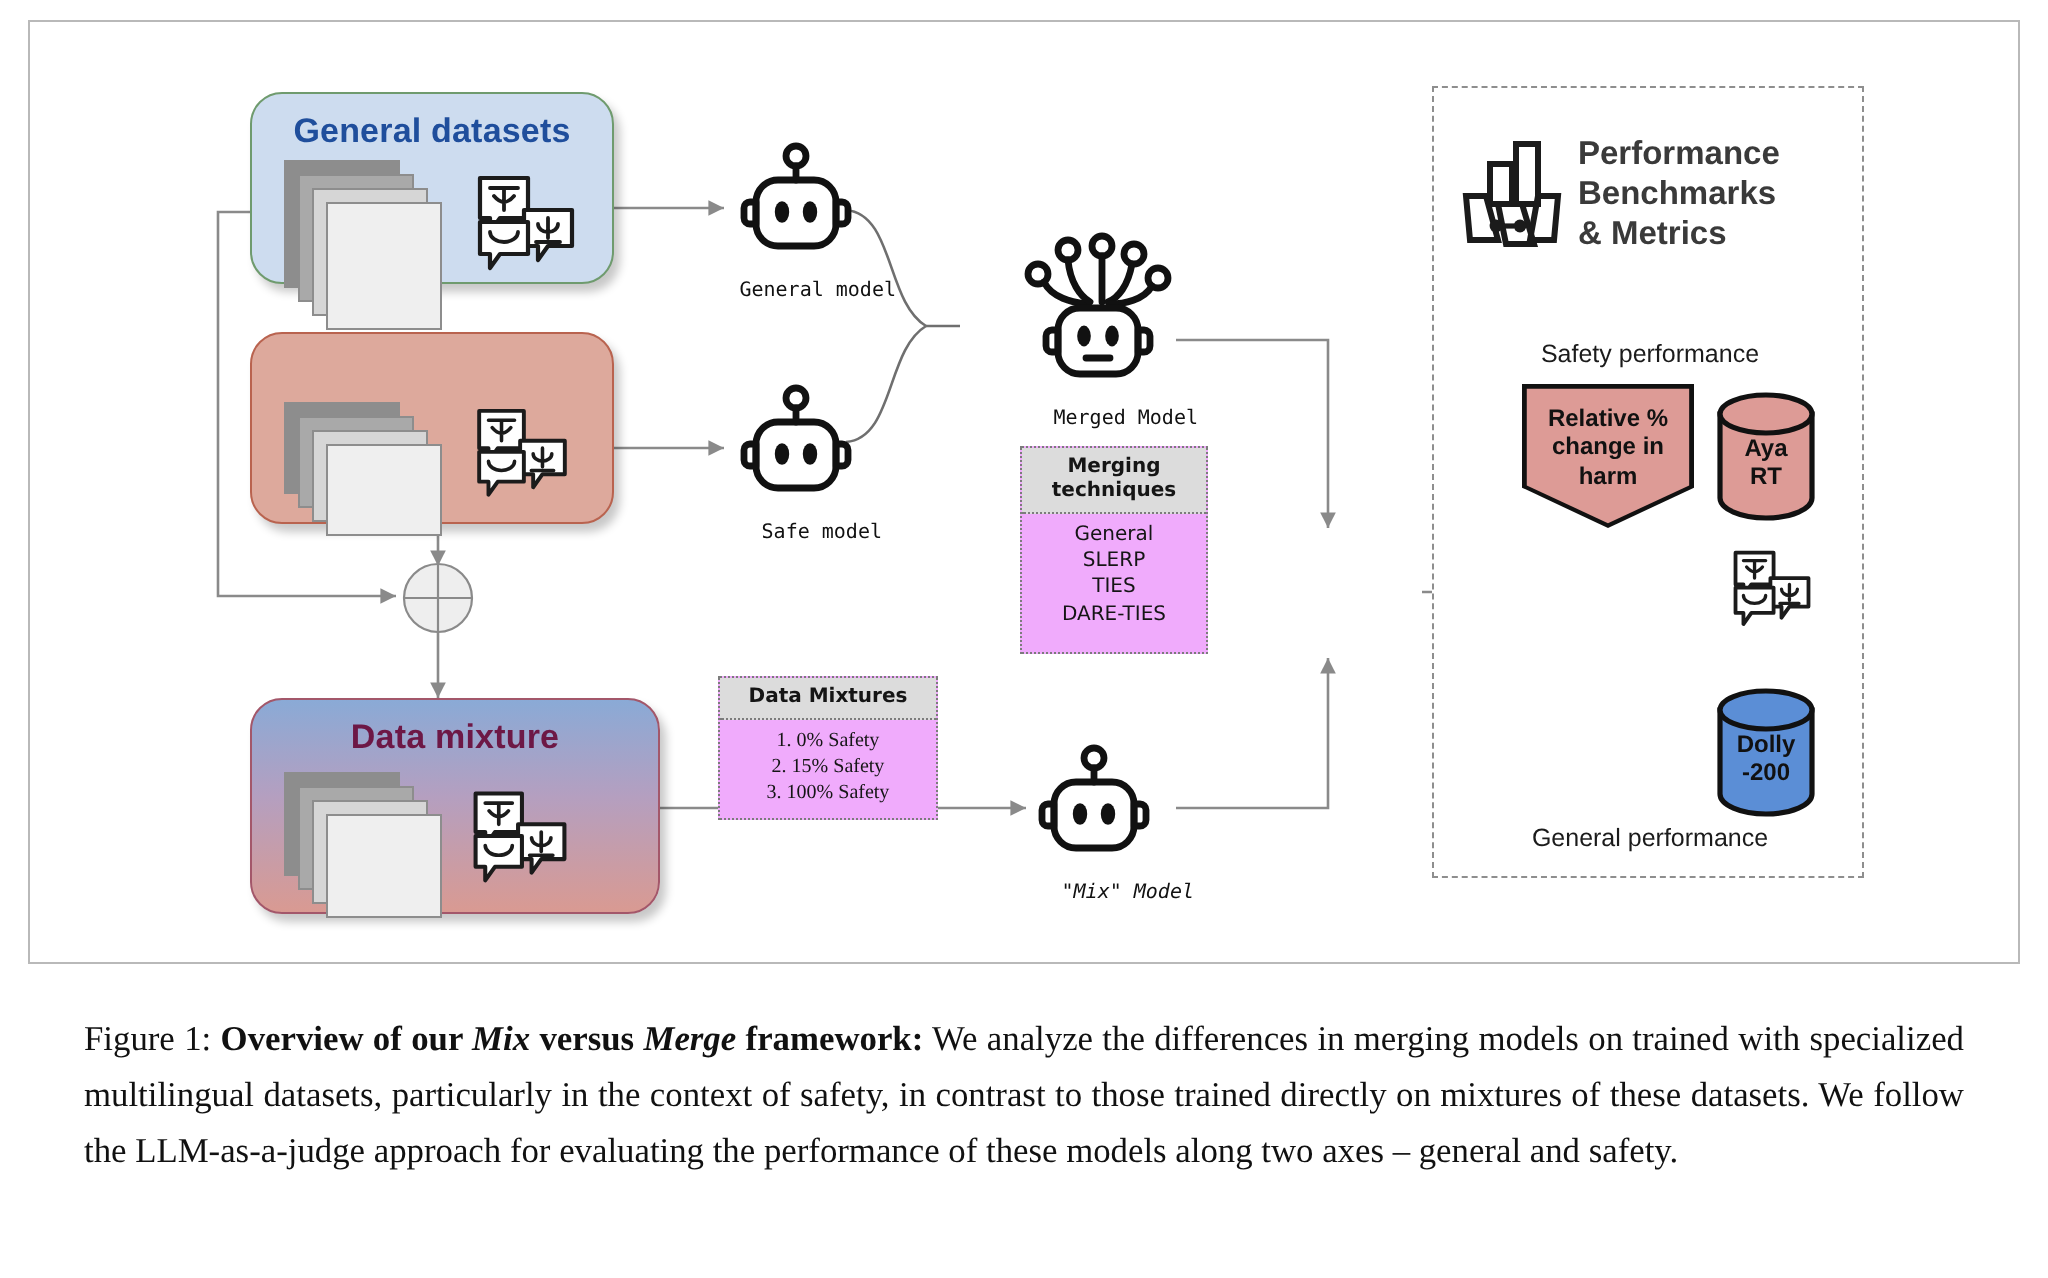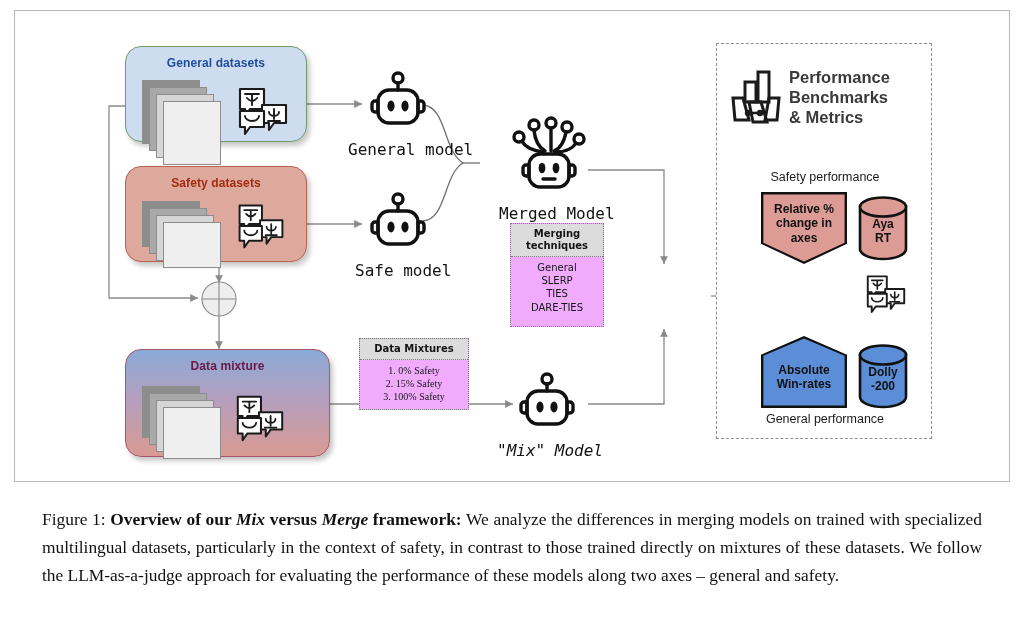--- a/index.html
+++ b/index.html
@@ -34,21 +34,21 @@
     border-radius: 16px;
     box-shadow: 3px 4px 5px rgba(0,0,0,0.22);
     overflow: visible;
   }
   .dataset-title {
     position: absolute;
     left: 0; right: 0;
     top: 9px;
     text-align: center;
     font-weight: bold;
-    font-size: 12px;
+    font-size: 17px;
     letter-spacing: 0.1px;
   }
   .card-general {
     background: #cddcef;
     border: 1.4px solid #6f9b6e;
   }
   .card-general .dataset-title { color: #1f4e9c; }
   .card-safety {
     background: #dda99c;
     border: 1.4px solid #b9634f;
@@ -72,21 +72,21 @@
   .papers i.p2 { left: 7px; top: 7px; background: #a9a9a9; }
   .papers i.p3 { left: 14px; top: 14px; background: #d6d6d6; }
   .papers i.p4 { left: 21px; top: 21px; background: #efefef; }
 
   
   .robot { position: absolute; }
   .robot-label {
     position: absolute;
     text-align: right;
     font-family: "DejaVu Sans Mono", monospace;
-    font-size: 16px;
+    font-size: 10px;
     color: #111;
     white-space: nowrap;
   }
 
   
   .note-box {
     border: 1.6px dotted #7c7c7c;
     background: #f0abfc;
   }
   .note-head {
@@ -239,21 +239,20 @@
         <g fill="none" stroke="#1b1b1b" stroke-width="1.9" stroke-linecap="round">
           <path d="M11,9 H25 M18,9 V20 M13,13 Q18,19 23,13"></path>
           <path d="M40,24 V34 M35,27 A5,4 0 0 0 45,27 M34,36 H46"></path>
           <path d="M11,31 A7,5 0 0 0 25,31"></path>
         </g>
       </svg>
     </div>
   </div>
 
   <div class="abs dataset-card card-safety" style="left:110px; top:155px; width:182px; height:96px;">
-    <div class="dataset-title">Safety datasets</div>
     <div class="papers" style="left:16px; top:34px; width:82px; height:88px;">
       <i class="p1" style="height:44px;"></i>
         <i class="p2" style="height:44px;"></i>
       <i class="p3" style="height:44px;"></i>
         <i class="p4" style="height:44px;"></i>
     </div>
     <div class="abs" style="left:108px; top:34px; width:54px; height:48px;">
       <svg viewBox="0 0 58 50" width="54" height="48">
         <g fill="#fff" stroke="#1b1b1b" stroke-width="2.1" stroke-linejoin="round">
           <path d="M6,4 H30 V24 H16 L11,31 V24 H6 Z"></path>
@@ -409,21 +408,21 @@
       <span>&amp; Metrics</span>
     </div>
 
     <div class="abs perf-caption" style="left:0; top:126px; width:216px;">Safety performance</div>
 
     <div class="abs ctr shape-down" style="left:44px; top:148px; width:86px; height:72px; background:#111;">
       <div class="abs ctr shape-down" style="left:2.4px; top:2.4px; width:81.2px; height:67.2px; background:#dd9b96;">
         <div class="metric-text" style="margin-bottom:9px;">
           <span>Relative %</span><br>
           <span>change in</span><br>
-          <span>axes</span>
+          <span>harm</span>
         </div>
       </div>
     </div>
 
     <div class="abs" style="left:140px; top:152px; width:52px; height:64px;">
       <svg viewBox="0 0 52 64" width="52" height="64">
         <path d="M3,11 V53 A23,10 0 0 0 49,53 V11 Z" fill="#dd9b96" stroke="#111" stroke-width="2.6"></path>
         <ellipse cx="26" cy="11" rx="23" ry="9.5" fill="#dd9b96" stroke="#111" stroke-width="2.6"></ellipse>
       </svg>
       <div class="abs ctr cyl-text" style="left:0; top:18px; width:52px; height:34px;">
@@ -442,28 +441,20 @@
           <path d="M6,26 H30 V42 H16 L11,49 V42 H6 Z"></path>
         </g>
         <g fill="none" stroke="#1b1b1b" stroke-width="2.1" stroke-linecap="round">
           <path d="M11,9 H25 M18,9 V20 M13,13 Q18,19 23,13"></path>
           <path d="M40,24 V34 M35,27 A5,4 0 0 0 45,27 M34,36 H46"></path>
           <path d="M11,31 A7,5 0 0 0 25,31"></path>
         </g>
       </svg>
     </div>
 
-    <div class="abs ctr shape-up" style="left:44px; top:292px; width:86px; height:72px; background:#111;">
-      <div class="abs ctr shape-up" style="left:2.4px; top:2.4px; width:81.2px; height:67.2px; background:#5b8ed6;">
-        <div class="metric-text" style="margin-top:10px;">
-          <span>Absolute</span><br>
-          <span>Win-rates</span>
-        </div>
-      </div>
-    </div>
 
     <div class="abs" style="left:140px; top:300px; width:52px; height:64px;">
       <svg viewBox="0 0 52 64" width="52" height="64">
         <path d="M3,11 V53 A23,10 0 0 0 49,53 V11 Z" fill="#5b8ed6" stroke="#111" stroke-width="2.6"></path>
         <ellipse cx="26" cy="11" rx="23" ry="9.5" fill="#5b8ed6" stroke="#111" stroke-width="2.6"></ellipse>
       </svg>
       <div class="abs ctr cyl-text" style="left:0; top:18px; width:52px; height:34px;">
         <div>
           <span>Dolly</span><br>
           <span>-200</span>

